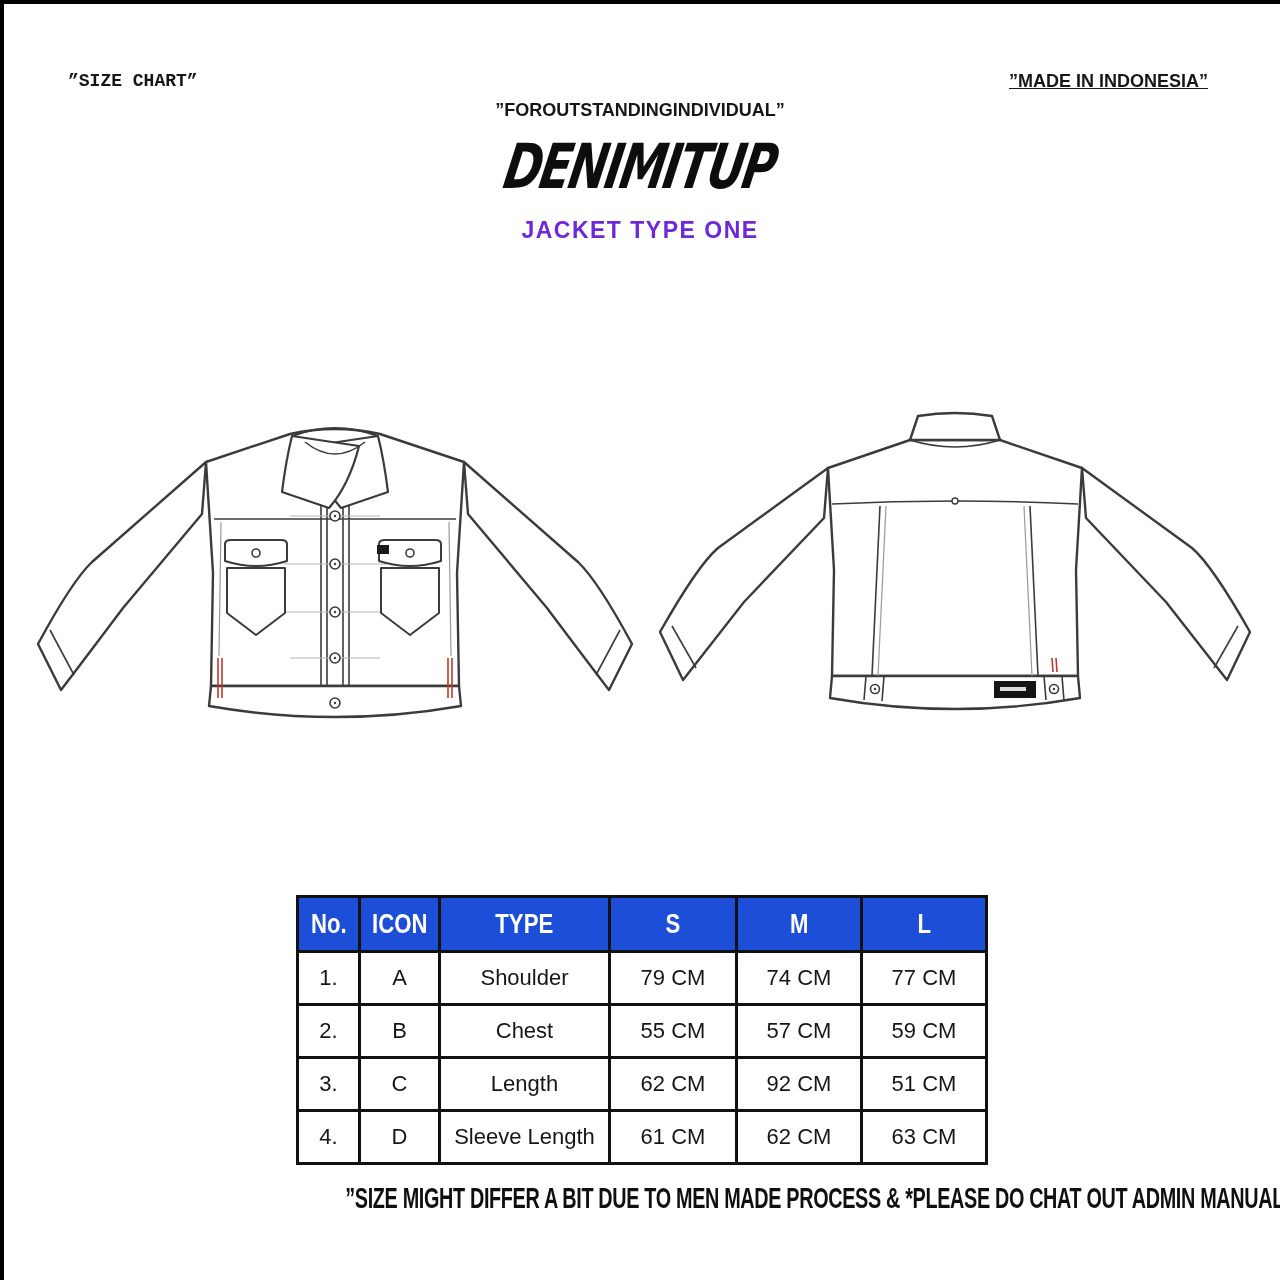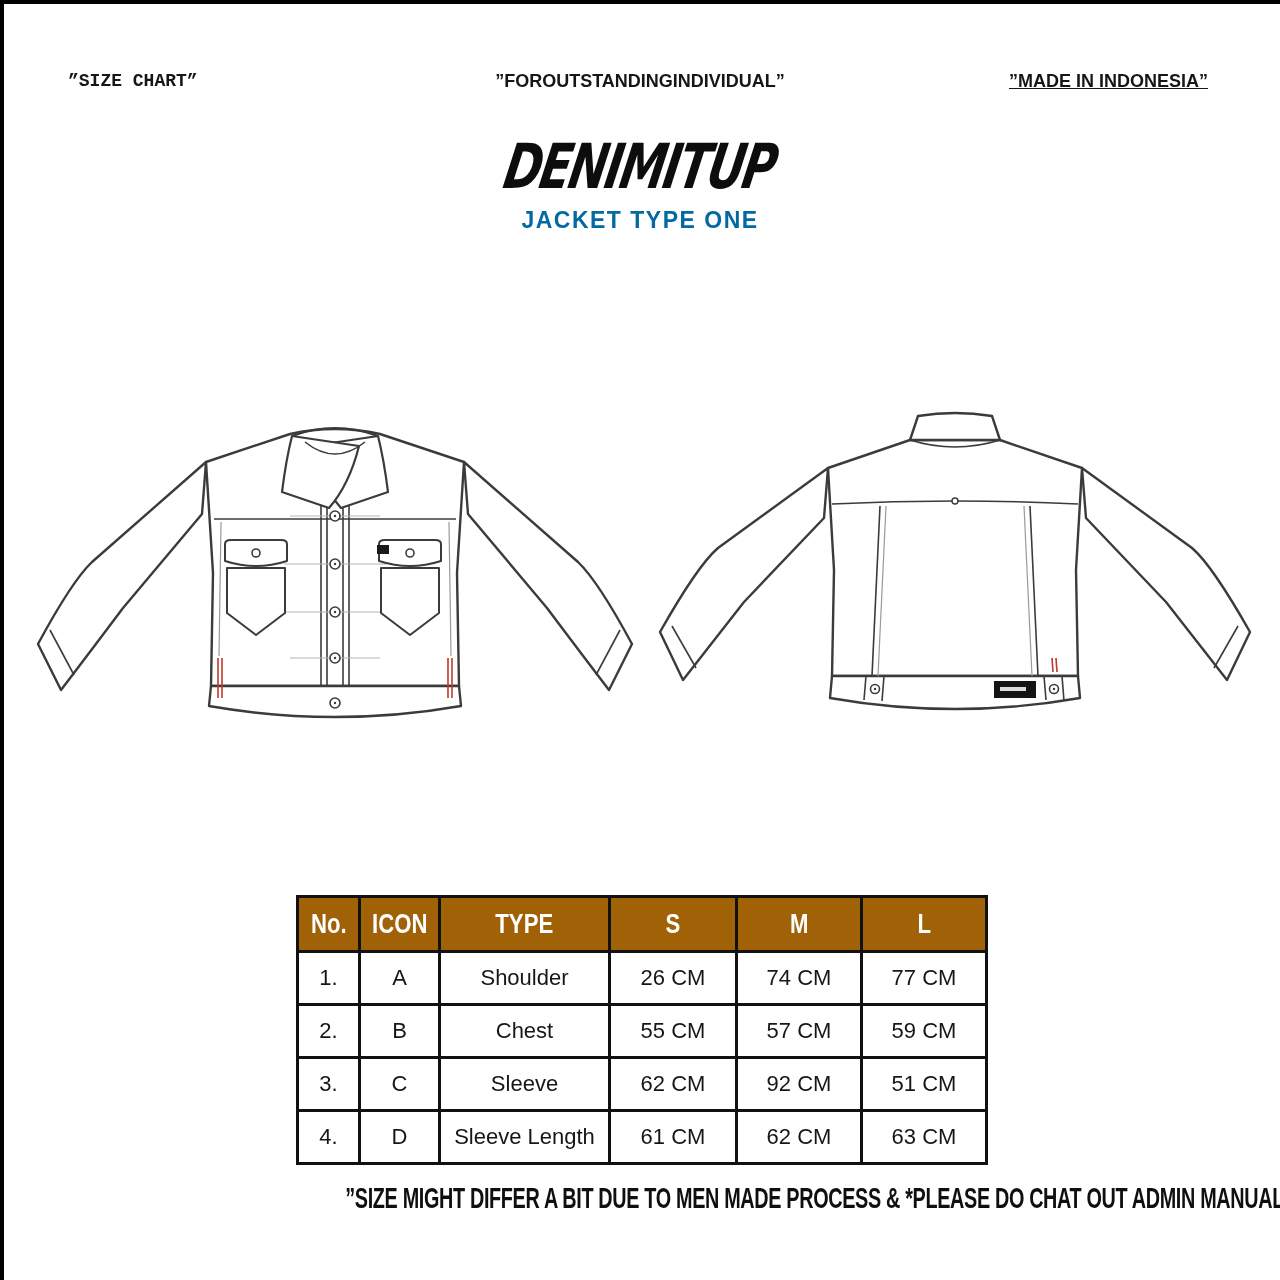--- a/index.html
+++ b/index.html
@@ -16,59 +16,59 @@
     border-top:4px solid #000;
     border-left:4px solid #000;
     pointer-events:none;
   }
   .top-label {
     position:absolute; top:71px;
     font-size:18px; font-weight:bold; color:#161616;
     white-space:nowrap;
   }
   .tl-left   { left:68px;font-family:Liberation Mono, monospace; }
-  .tl-center { left:0; width:1280px; text-align:center; }
+  .tl-center { left:0; width:1280px; text-align:center;margin-top:29px; }
   .tl-right  { right:72px;text-decoration:underline; }
 
   .logo {
     position:absolute; top:136px; left:0; width:1280px;
     text-align:center;
     font-family:"DejaVu Sans", sans-serif;
     font-weight:bold; font-style:italic;
     font-size:62px; line-height:1;
     color:#0d0d0d;
     letter-spacing:-3px;
     transform:skewX(-10deg) scaleX(0.74);
     transform-origin:center;
     white-space:nowrap;
   }
   .subtitle {
-    position:absolute; top:207px; left:0; width:1280px;
+    position:absolute; top:217px; left:0; width:1280px;
     text-align:center;
     font-size:23px; font-weight:bold;
-    letter-spacing:1.5px; color:#0369a1;
+    letter-spacing:1.5px; color:#6d28d9;
     white-space:nowrap;
   }
 
   .jacket-front { position:absolute; left:28px;  top:398px; }
   .jacket-back  { position:absolute; left:648px; top:400px; }
 
   table.size-table {
     position:absolute; left:296px; top:895px;
     border-collapse:collapse;
     table-layout:fixed;
     width:689px;
   }
   .size-table th, .size-table td {
     border:3px solid #111;
     text-align:center; vertical-align:middle;
     padding:0;
   }
   .size-table th {
-    background:#a16207;
+    background:#1d4ed8;
     color:#fff;
     height:52px;
     font-size:27px;
   }
   .size-table td {
     height:50px;
     font-size:22px;
     color:#161616;
     background:#fff;
   }
@@ -223,36 +223,36 @@
       <th><span class="cond">S</span></th>
       <th><span class="cond">M</span></th>
       <th><span class="cond">L</span></th>
     </tr>
   </thead>
   <tbody>
     <tr>
       <td>1.</td>
       <td>A</td>
       <td>Shoulder</td>
-      <td>26 CM</td>
+      <td>79 CM</td>
       <td>74 CM</td>
       <td>77 CM</td>
     </tr>
     <tr>
       <td>2.</td>
       <td>B</td>
       <td>Chest</td>
       <td>55 CM</td>
       <td>57 CM</td>
       <td>59 CM</td>
     </tr>
     <tr>
       <td>3.</td>
       <td>C</td>
-      <td>Sleeve</td>
+      <td>Length</td>
       <td>62 CM</td>
       <td>92 CM</td>
       <td>51 CM</td>
     </tr>
     <tr>
       <td>4.</td>
       <td>D</td>
       <td>Sleeve Length</td>
       <td>61 CM</td>
       <td>62 CM</td>

